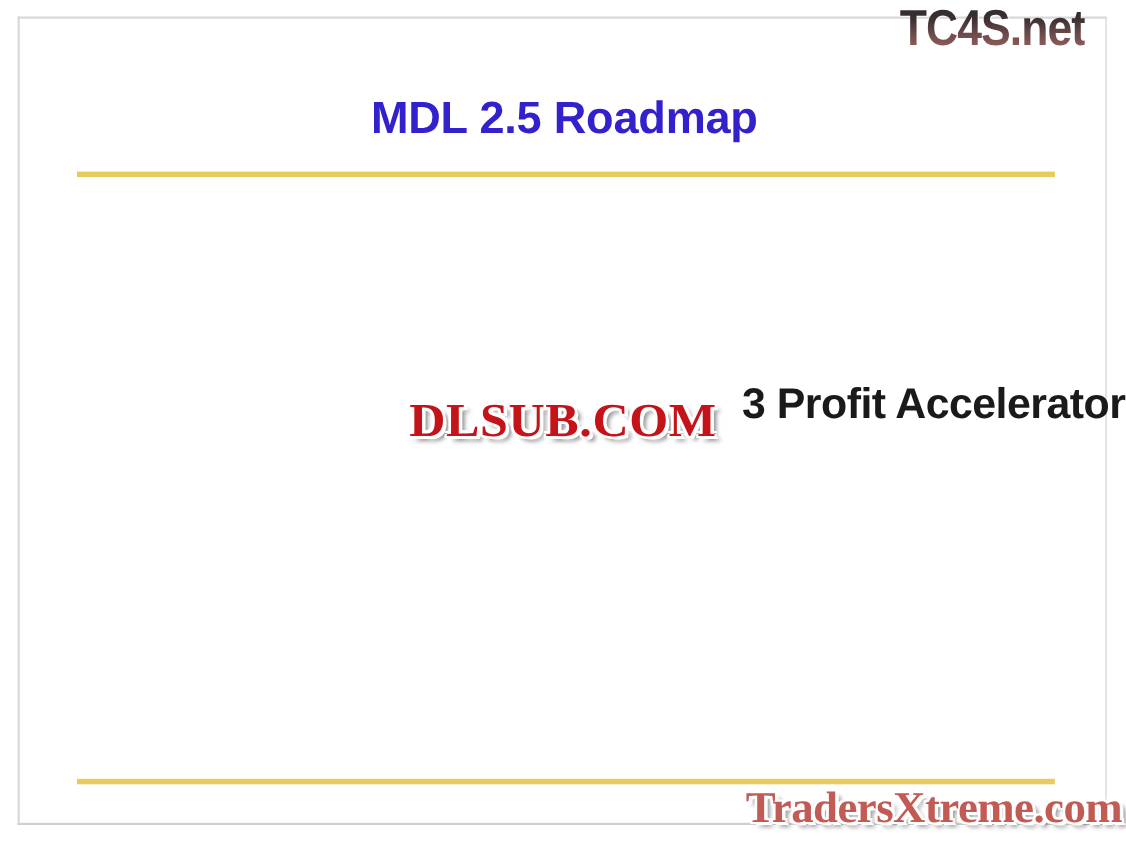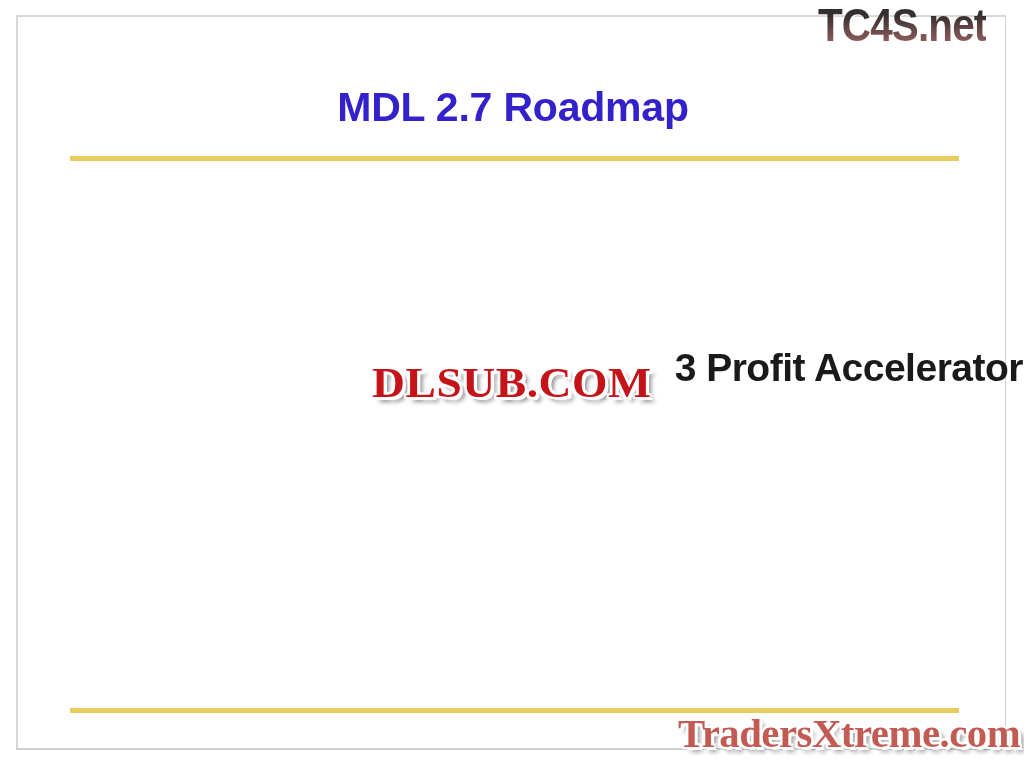--- a/index.html
+++ b/index.html
@@ -142,21 +142,21 @@
        2px -2px 0 #ffffff, -2px -2px 0 #ffffff,
        3px 3px 0 #ffffff,
        5px 5px 4px rgba(0,0,0,0.40);
   }
 </style>
 </head>
 <body>
 
 <div id="slide-frame">
 
-  <div id="slide-title">MDL 2.7 Roadmap</div>
+  <div id="slide-title">MDL 2.5 Roadmap</div>
 
   <div class="gold-rule" id="rule-top"></div>
 
   <div id="slide-body">
     <span class="body-line">3 Profit Accelerator</span>
   </div>
 
   <div class="gold-rule" id="rule-bottom"></div>
 
 </div>

